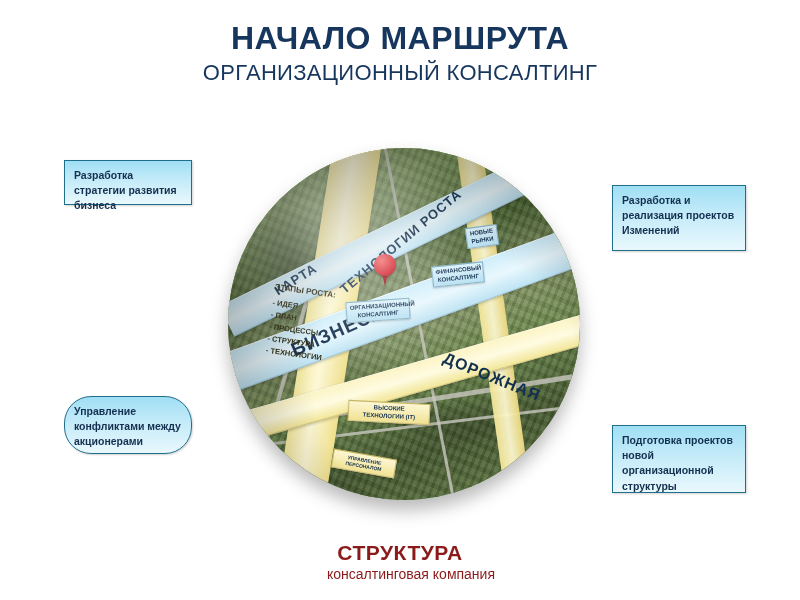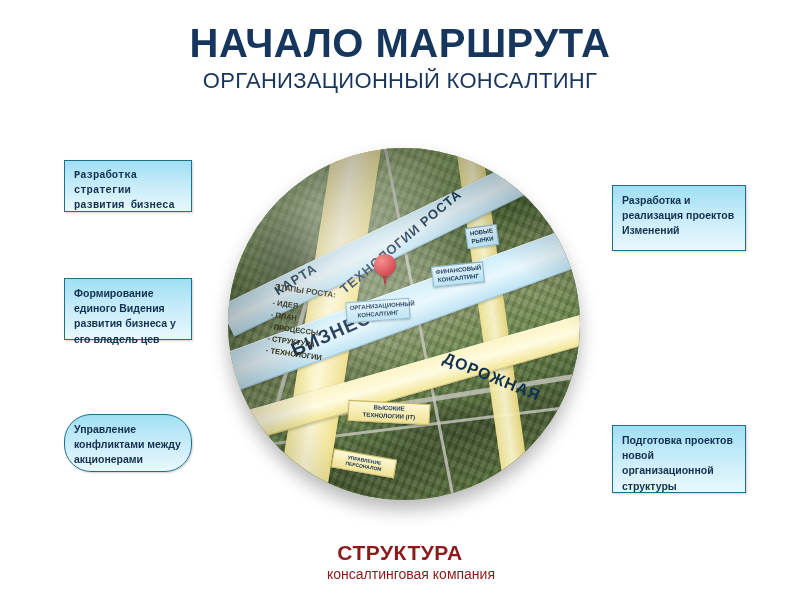--- a/index.html
+++ b/index.html
@@ -16,21 +16,21 @@
     background: #ffffff;
   }
 
   
   .title-block {
     position: absolute;
     top: 22px; left: 0; width: 800px;
     text-align: center;
   }
   .title-main {
-    font-size: 40px;
+    font-size: 32px;
     font-weight: bold;
     letter-spacing: 0.5px;
     color: #17365d;
     line-height: 1.05;
   }
   .title-sub {
     margin-top: 4px;
     font-size: 22px;
     font-weight: normal;
     color: #17365d;
@@ -45,23 +45,23 @@
     color: #13304f;
     font-size: 10.5px;
     font-weight: bold;
     line-height: 1.45;
     padding: 7px 8px 7px 9px;
     box-shadow: 1px 1px 2px rgba(0,0,0,0.18);
   }
   .callout.left  { left: 64px;  width: 128px; }
   .callout.right { left: 612px; width: 134px; }
 
-  .c1 { top: 160px; height: 52px; font-family: Liberation Mono, monospace; }
+  .c1 { top: 160px; height: 45px; }
   .c2 { top: 278px; height: 62px; }
-  .c3 { top: 414px; height: 58px; border-radius: 27px; }
+  .c3 { top: 396px; height: 58px; border-radius: 27px; }
   .c4 { top: 185px; height: 66px; }
   .c5 { top: 425px; height: 68px; }
 
   
   .globe-wrap {
     position: absolute;
     left: 228px; top: 148px;
     width: 352px; height: 352px;
   }
   .globe {
@@ -227,21 +227,20 @@
 <body>
 
 <div class="slide">
 
   <div class="title-block">
     <div class="title-main">НАЧАЛО МАРШРУТА</div>
     <div class="title-sub">ОРГАНИЗАЦИОННЫЙ КОНСАЛТИНГ</div>
   </div>
 
   <div class="callout left c1">Разработка стратегии развития  бизнеса</div>
-  <div class="callout left c2">Формирование единого Видения развития  бизнеса у его владель цев</div>
   <div class="callout left c3">Управление конфликтами между акционерами</div>
 
   <div class="callout right c4">Разработка и реализация проектов Изменений</div>
   <div class="callout right c5">Подготовка проектов новой организационной структуры</div>
 
   <div class="globe-wrap">
     <div class="globe">
       <div class="tex"></div>
       <div class="tex2"></div>
       <div class="road r1"></div>

